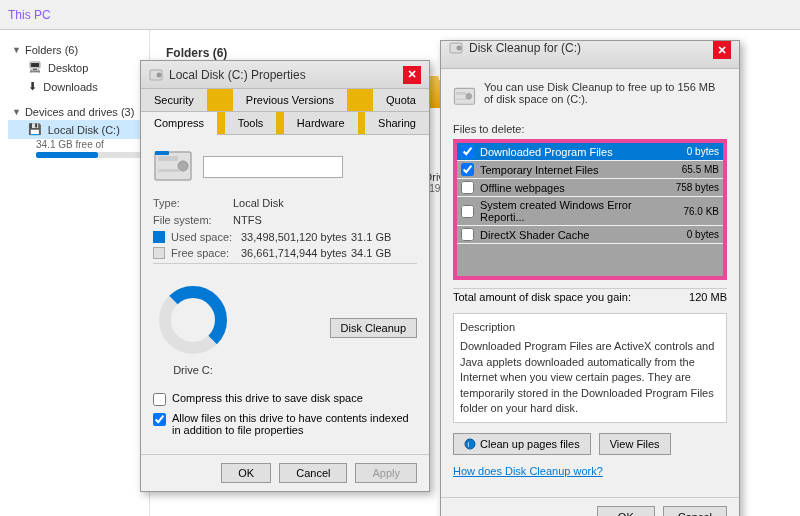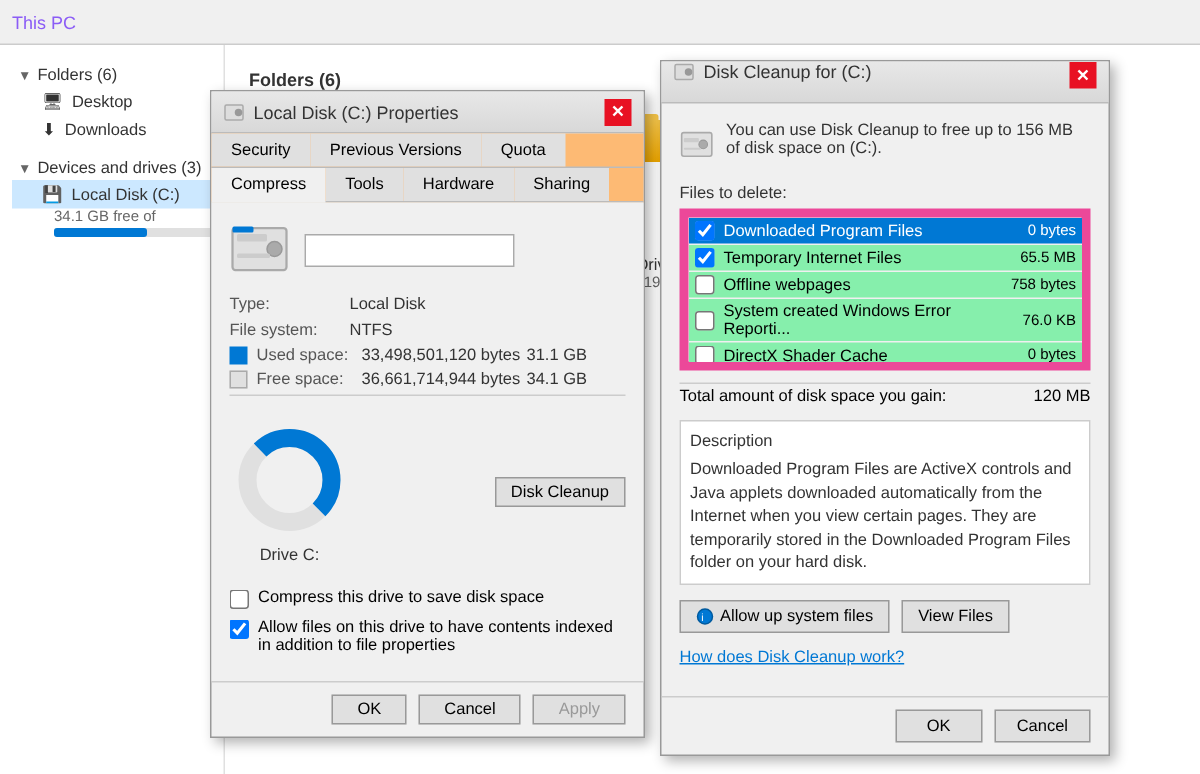--- a/index.html
+++ b/index.html
@@ -222,22 +222,23 @@
       display: flex;
       align-items: center;
       justify-content: center;
       color: white;
       font-size: 11px;
       font-weight: bold;
     }
 
     .dialog-tabs {
       display: flex;
-      background: #fdba74;
+      background: #eab308;
       border-bottom: 1px solid #bbb;
+      justify-content: space-between;
     }
 
     .dialog-tab {
       padding: 4px 12px;
       font-size: 11px;
       cursor: pointer;
       border: 1px solid transparent;
       background: #e0e0e0;
     }
 
@@ -400,23 +401,23 @@
       color: #333;
     }
 
     .cleanup-section-label {
       font-size: 11px;
       color: #333;
       margin-bottom: 4px;
     }
 
     .files-list {
-      border: 6px solid #ec4899;
-      background: #86efac;
-      height: 108px;
+      border: 4px solid #ec4899;
+      background: #a3a3a3;
+      height: 141px;
       overflow-y: auto;
       margin-bottom: 8px;
     }
 
     .file-item {
       display: flex;
       align-items: center;
       padding: 2px 4px;
       font-size: 11px;
       border-bottom: 1px solid #f0f0f0;
@@ -793,21 +794,21 @@
       <div class="description-title">Description</div>
       <span>Downloaded Program Files are ActiveX controls and Java applets downloaded automatically from the Internet when you view certain pages. They are temporarily stored in the Downloaded Program Files folder on your hard disk.</span>
     </div>
 
     <div class="cleanup-actions">
       <button class="action-btn">
         <svg width="12" height="12" viewBox="0 0 12 12">
           <circle cx="6" cy="6" r="5" fill="#0078d4" stroke="#005a9e" stroke-width="1"></circle>
           <text x="3.5" y="9" font-size="7" fill="white">i</text>
         </svg>
-        <span>Allow up system files</span>
+        <span>Clean up pages files</span>
       </button>
       <button class="action-btn">View Files</button>
     </div>
 
     <a class="how-link">How does Disk Cleanup work?</a>
   </div>
 
   <div class="cleanup-footer">
     <button class="ok-btn">OK</button>
     <button class="cancel-btn">Cancel</button>

